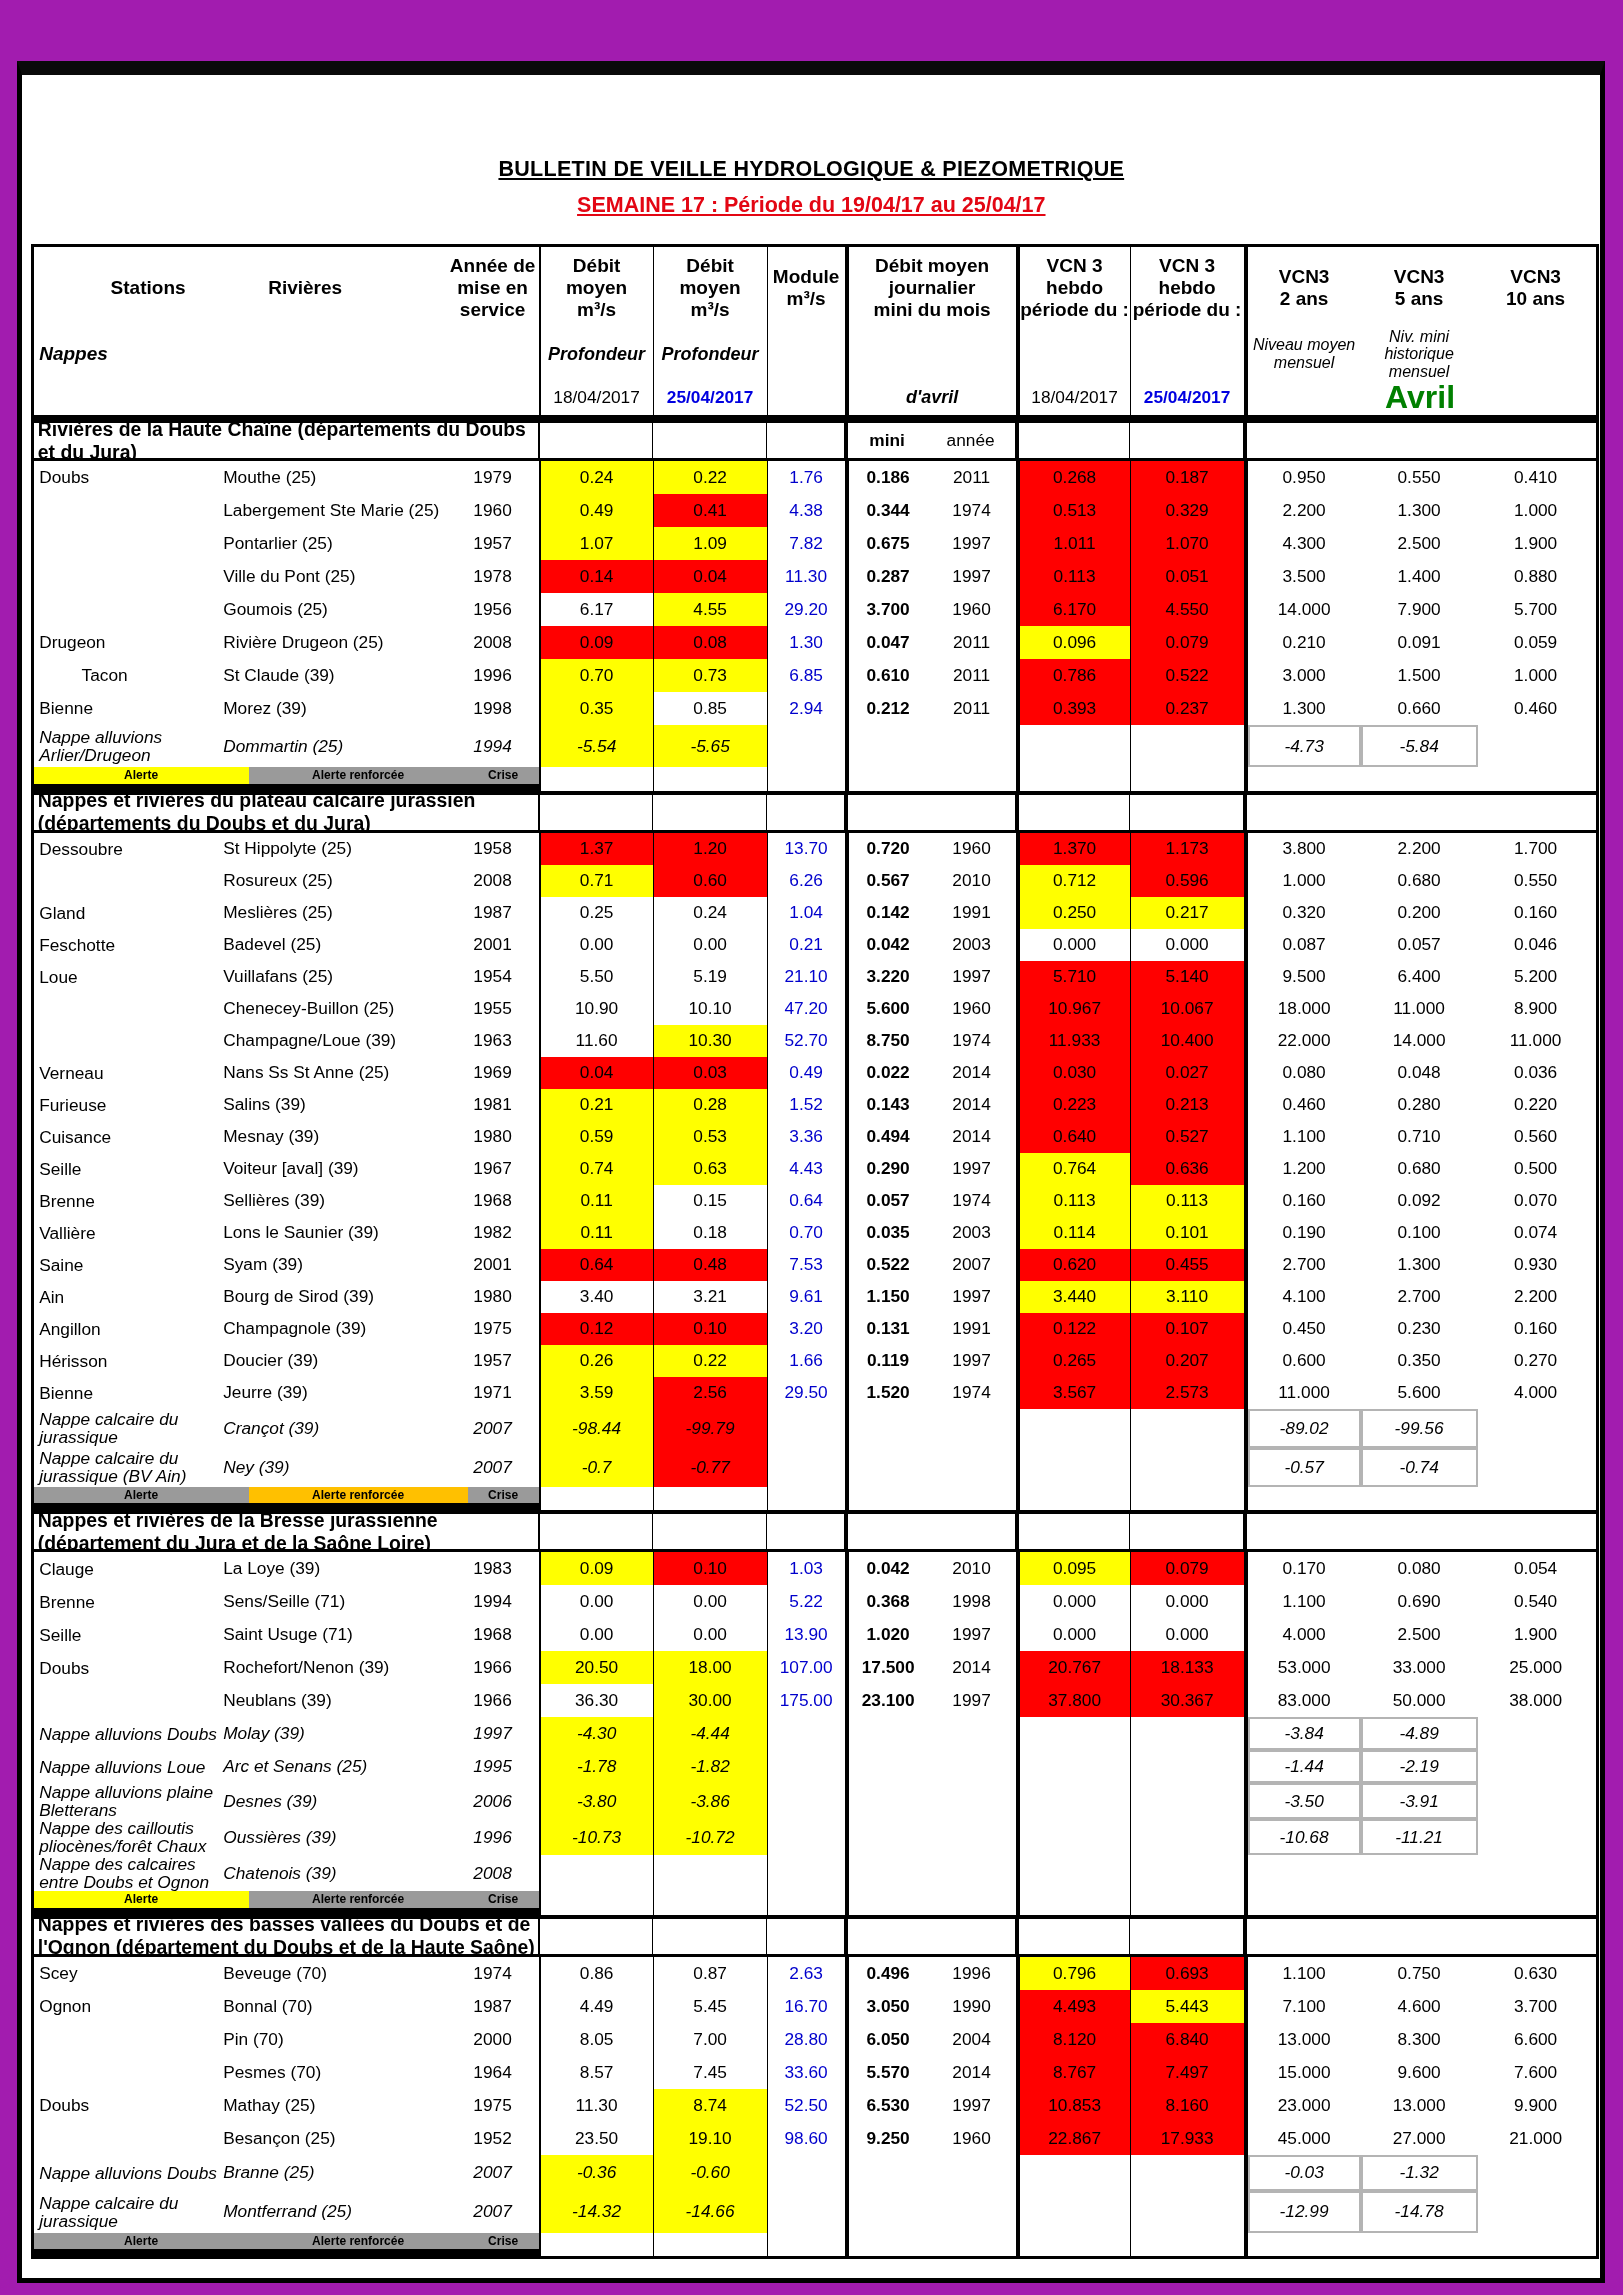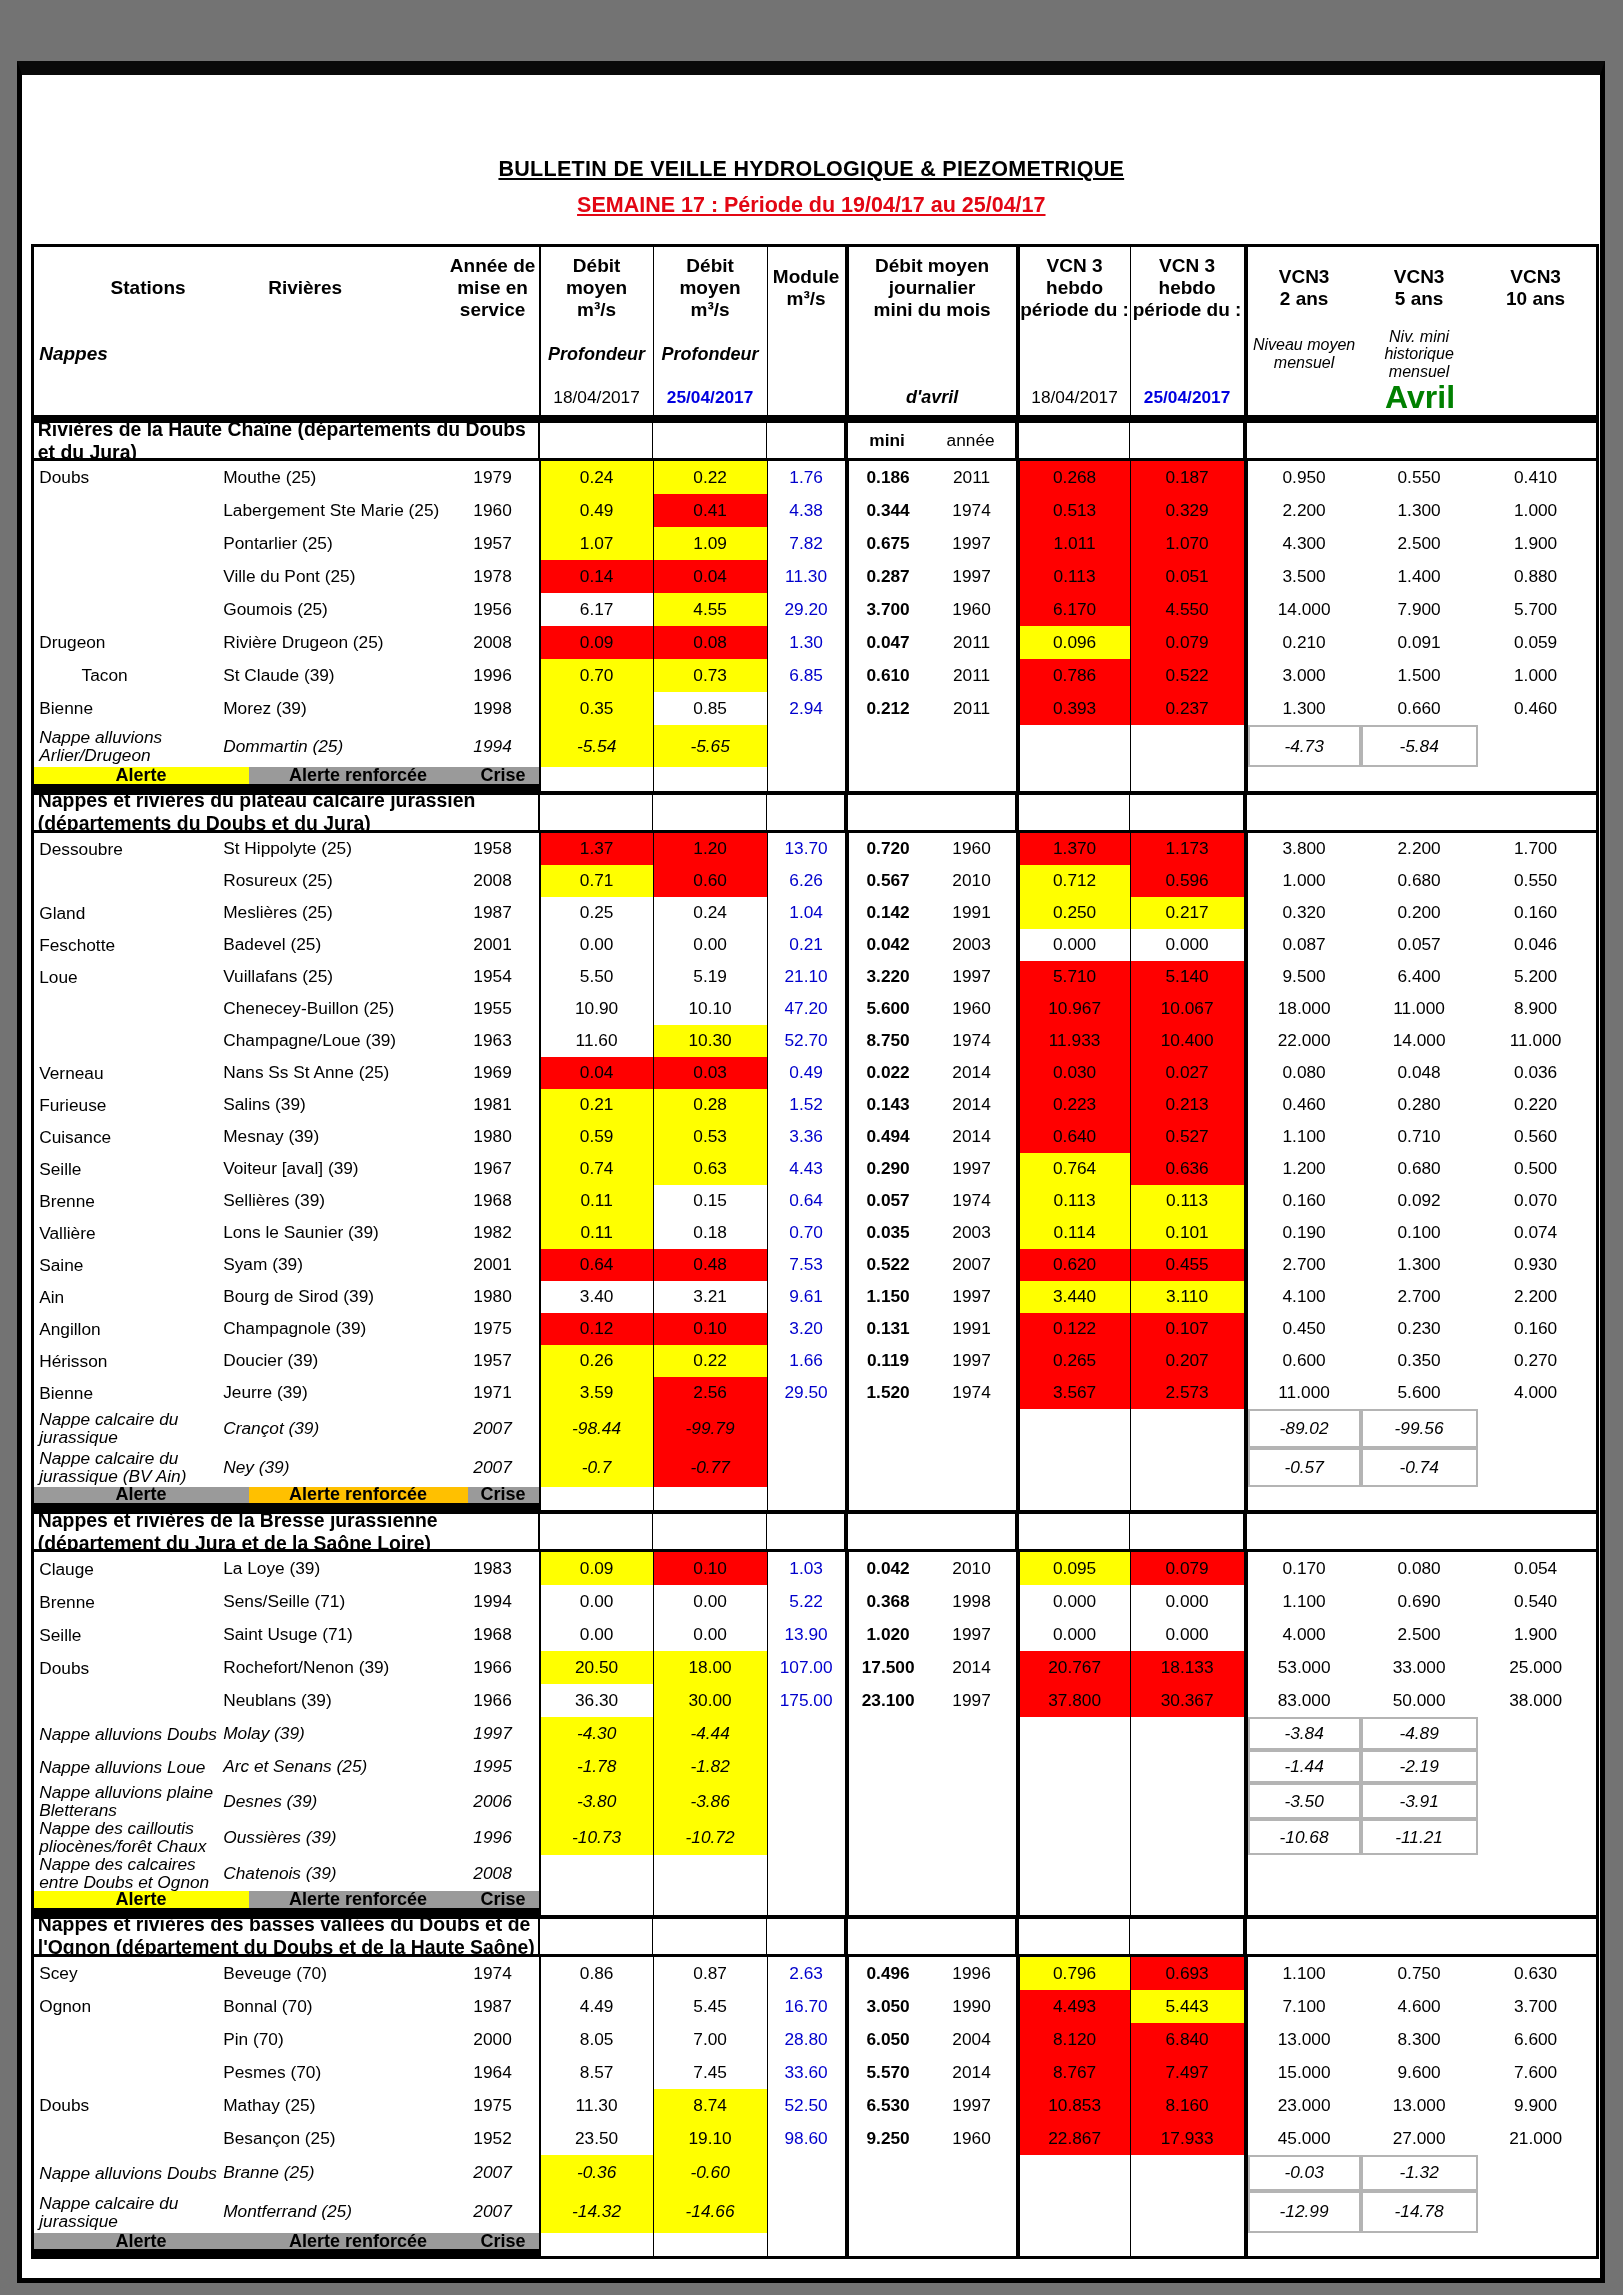--- a/index.html
+++ b/index.html
@@ -1,16 +1,16 @@
 <!DOCTYPE html>
 <html style="font-size:11px"><head>
 <meta charset="utf-8">
 <style>
   html,body{margin:0;padding:0;background:#e8e8e8;}
-  .canvas{position:relative;width:1623px;height:2295px;background:#737373;
+  .canvas{position:relative;width:1623px;height:2295px;background:#a21caf;
           font-family:"Liberation Sans", sans-serif;color:#000;overflow:hidden;}
   .frame{position:absolute;left:17.3px;top:61px;width:1588px;height:2222px;
          background:#fff;border-left:5.6px solid #000;border-right:5.6px solid #000;
          border-bottom:5.6px solid #000;border-top:14px solid #0a0a0a;box-sizing:border-box;}
   .titles{text-align:center;margin-top:82px;}
   .t1{font-size:21.5px;font-weight:bold;text-decoration:underline;letter-spacing:0.3px;}
   .t2{font-size:21.5px;font-weight:bold;text-decoration:underline;color:#e30613;margin-top:11px;}
   .tbl{margin:26px 0 0 8.3px;width:1568px;border:3.5px solid #000;box-sizing:border-box;background:#fff;}
   
   .cell{display:flex;align-items:center;justify-content:center;box-sizing:border-box;
@@ -40,21 +40,21 @@
   .subm{font-weight:bold;font-size:17.3px;}
   .suba{font-size:17.3px;}
   
   .module{color:#0000cc;}
   .minic{font-weight:bold;}
   .nappe{font-style:italic;}
   .boxed{border:2.1px solid #b4b4b4;width:100%;height:100%;display:flex;
          align-items:center;justify-content:center;font-style:italic;box-sizing:border-box;}
   
   .legend-band{height:23.6px;}
-  .lg{display:flex;align-items:center;justify-content:center;font-weight:bold;font-size:18px;
+  .lg{display:flex;align-items:center;justify-content:center;font-weight:bold;font-size:12px;
       height:100%;box-sizing:border-box;border-bottom:7.6px solid #000;}
   .lg1{width:215px}.lg2{width:219px}.lg3{width:71px}
   .bg-yellow{background:#ffff00}.bg-red{background:#ff0000}
   .bg-orange{background:#ffc000}.bg-gray{background:#9a9a9a}
 </style>
 </head>
 <body>
 
 <div class="canvas">
   <div class="frame">

